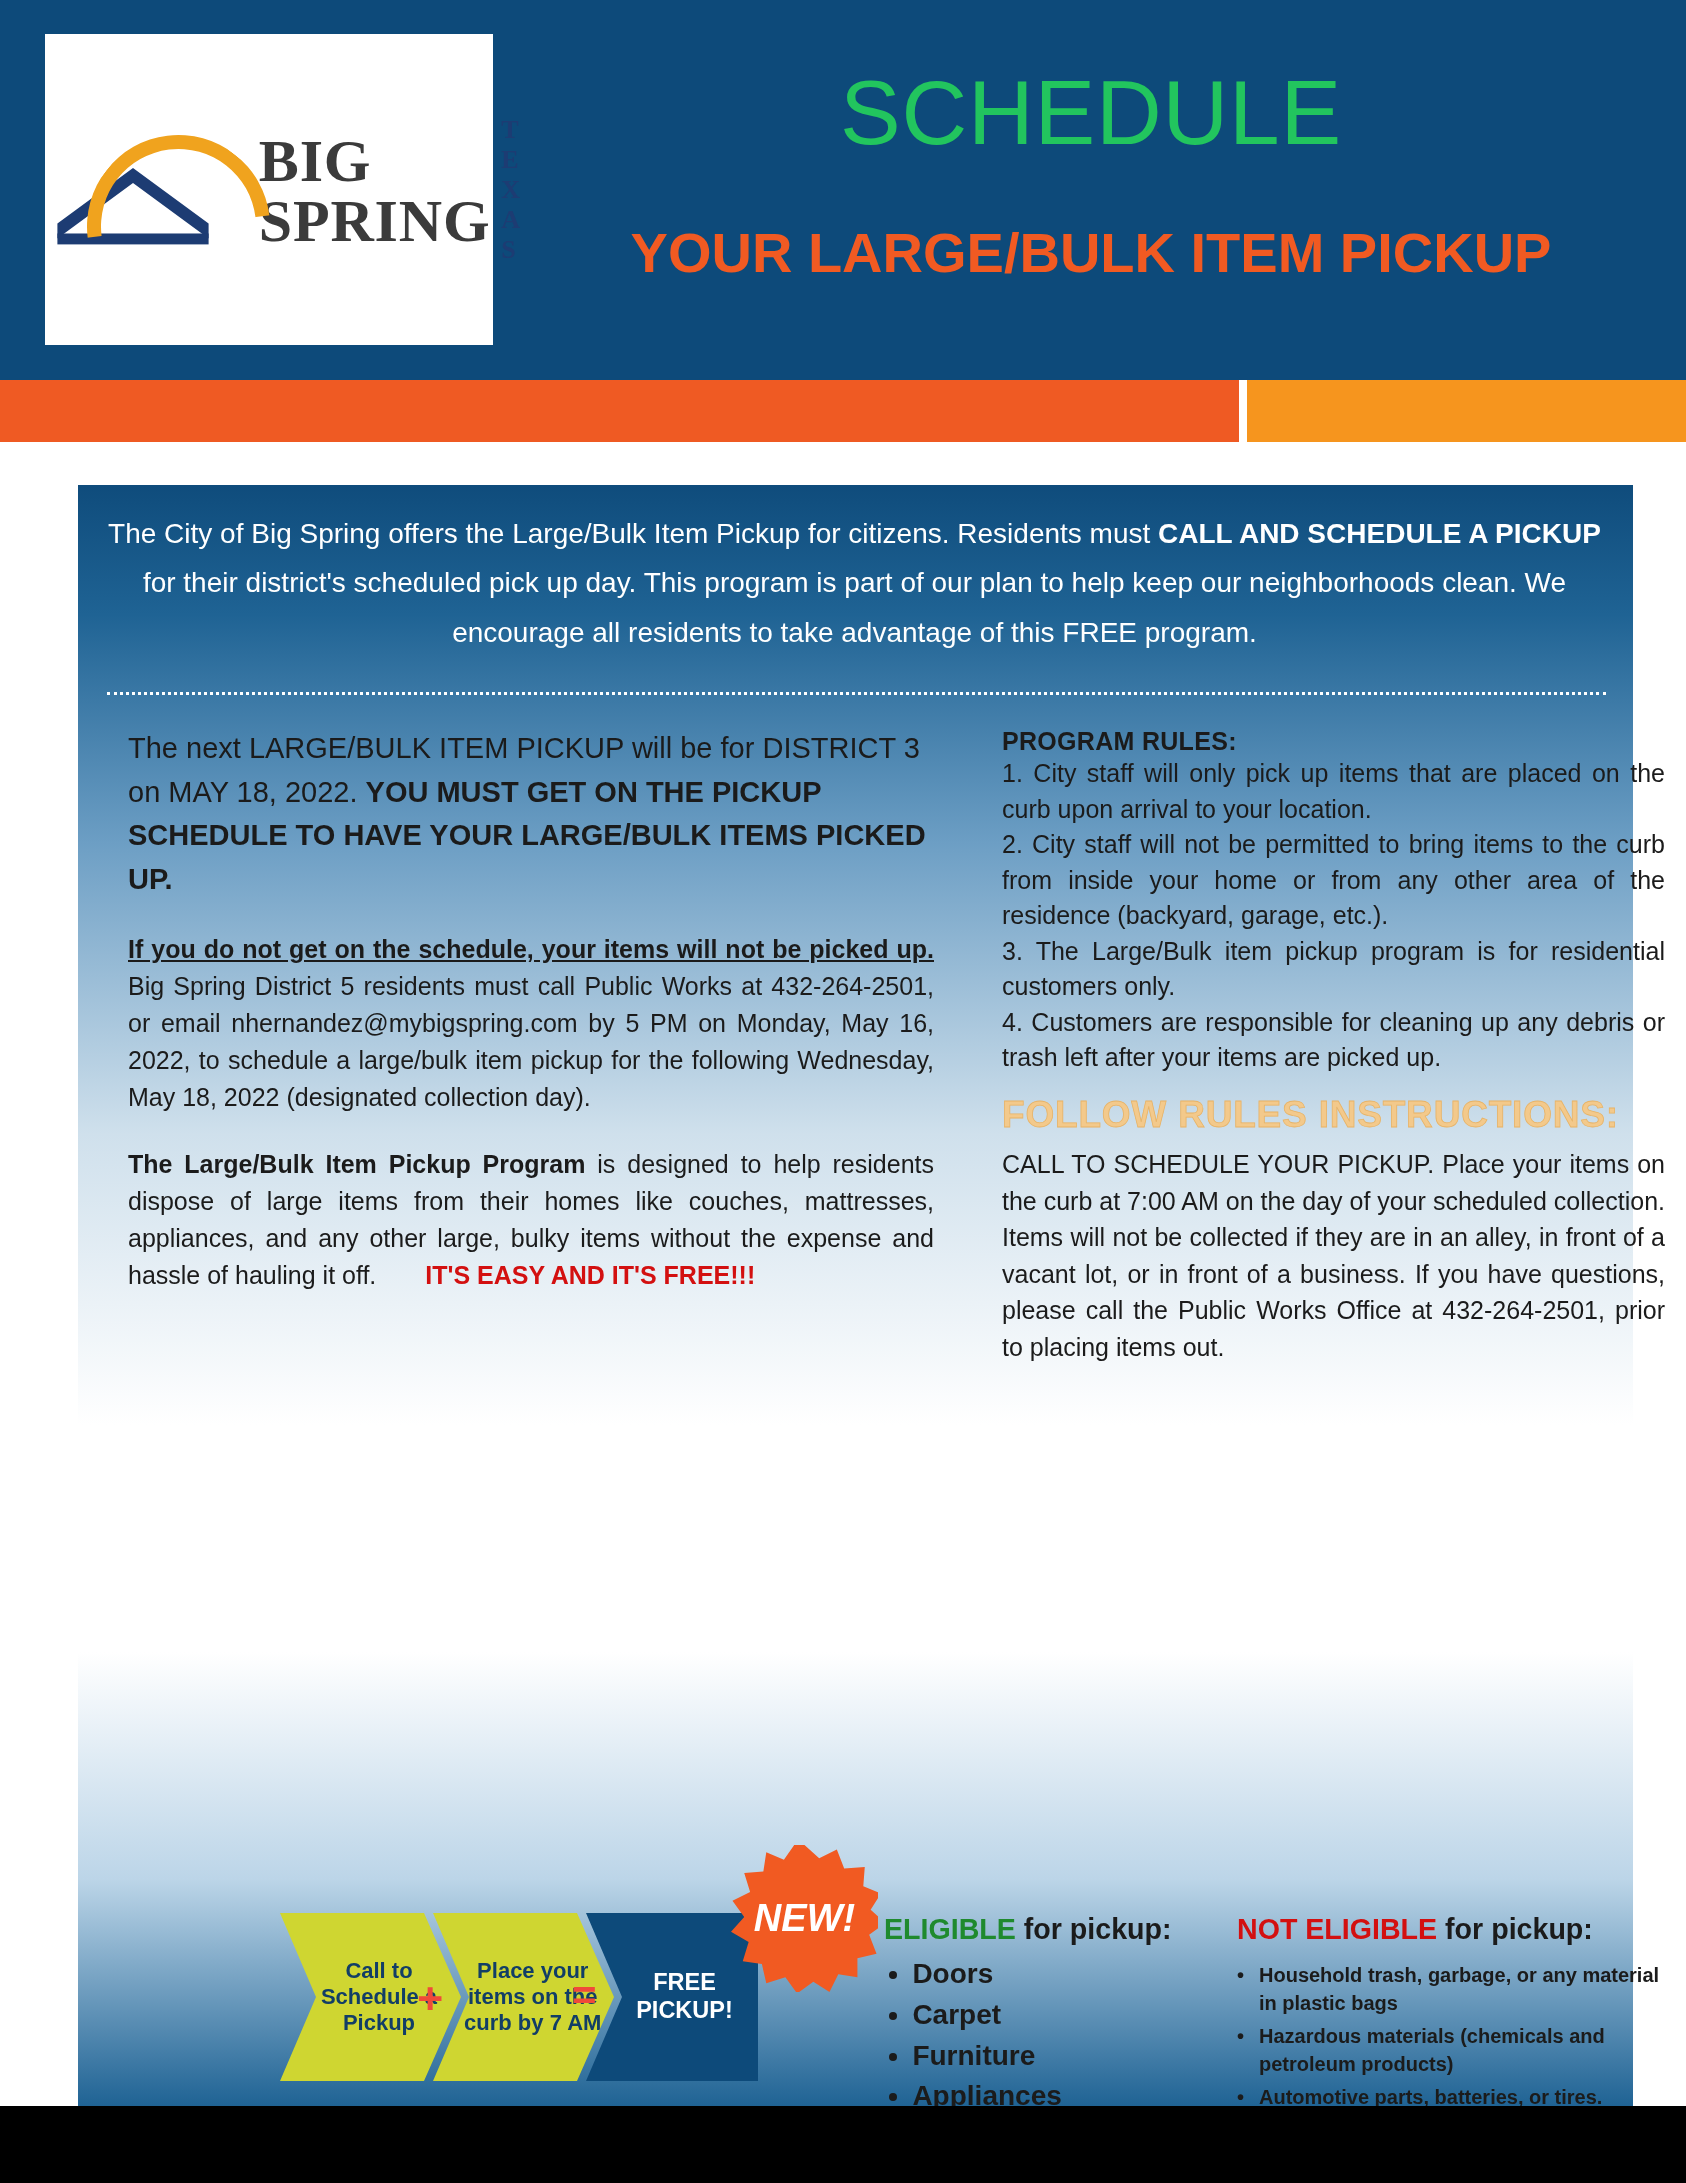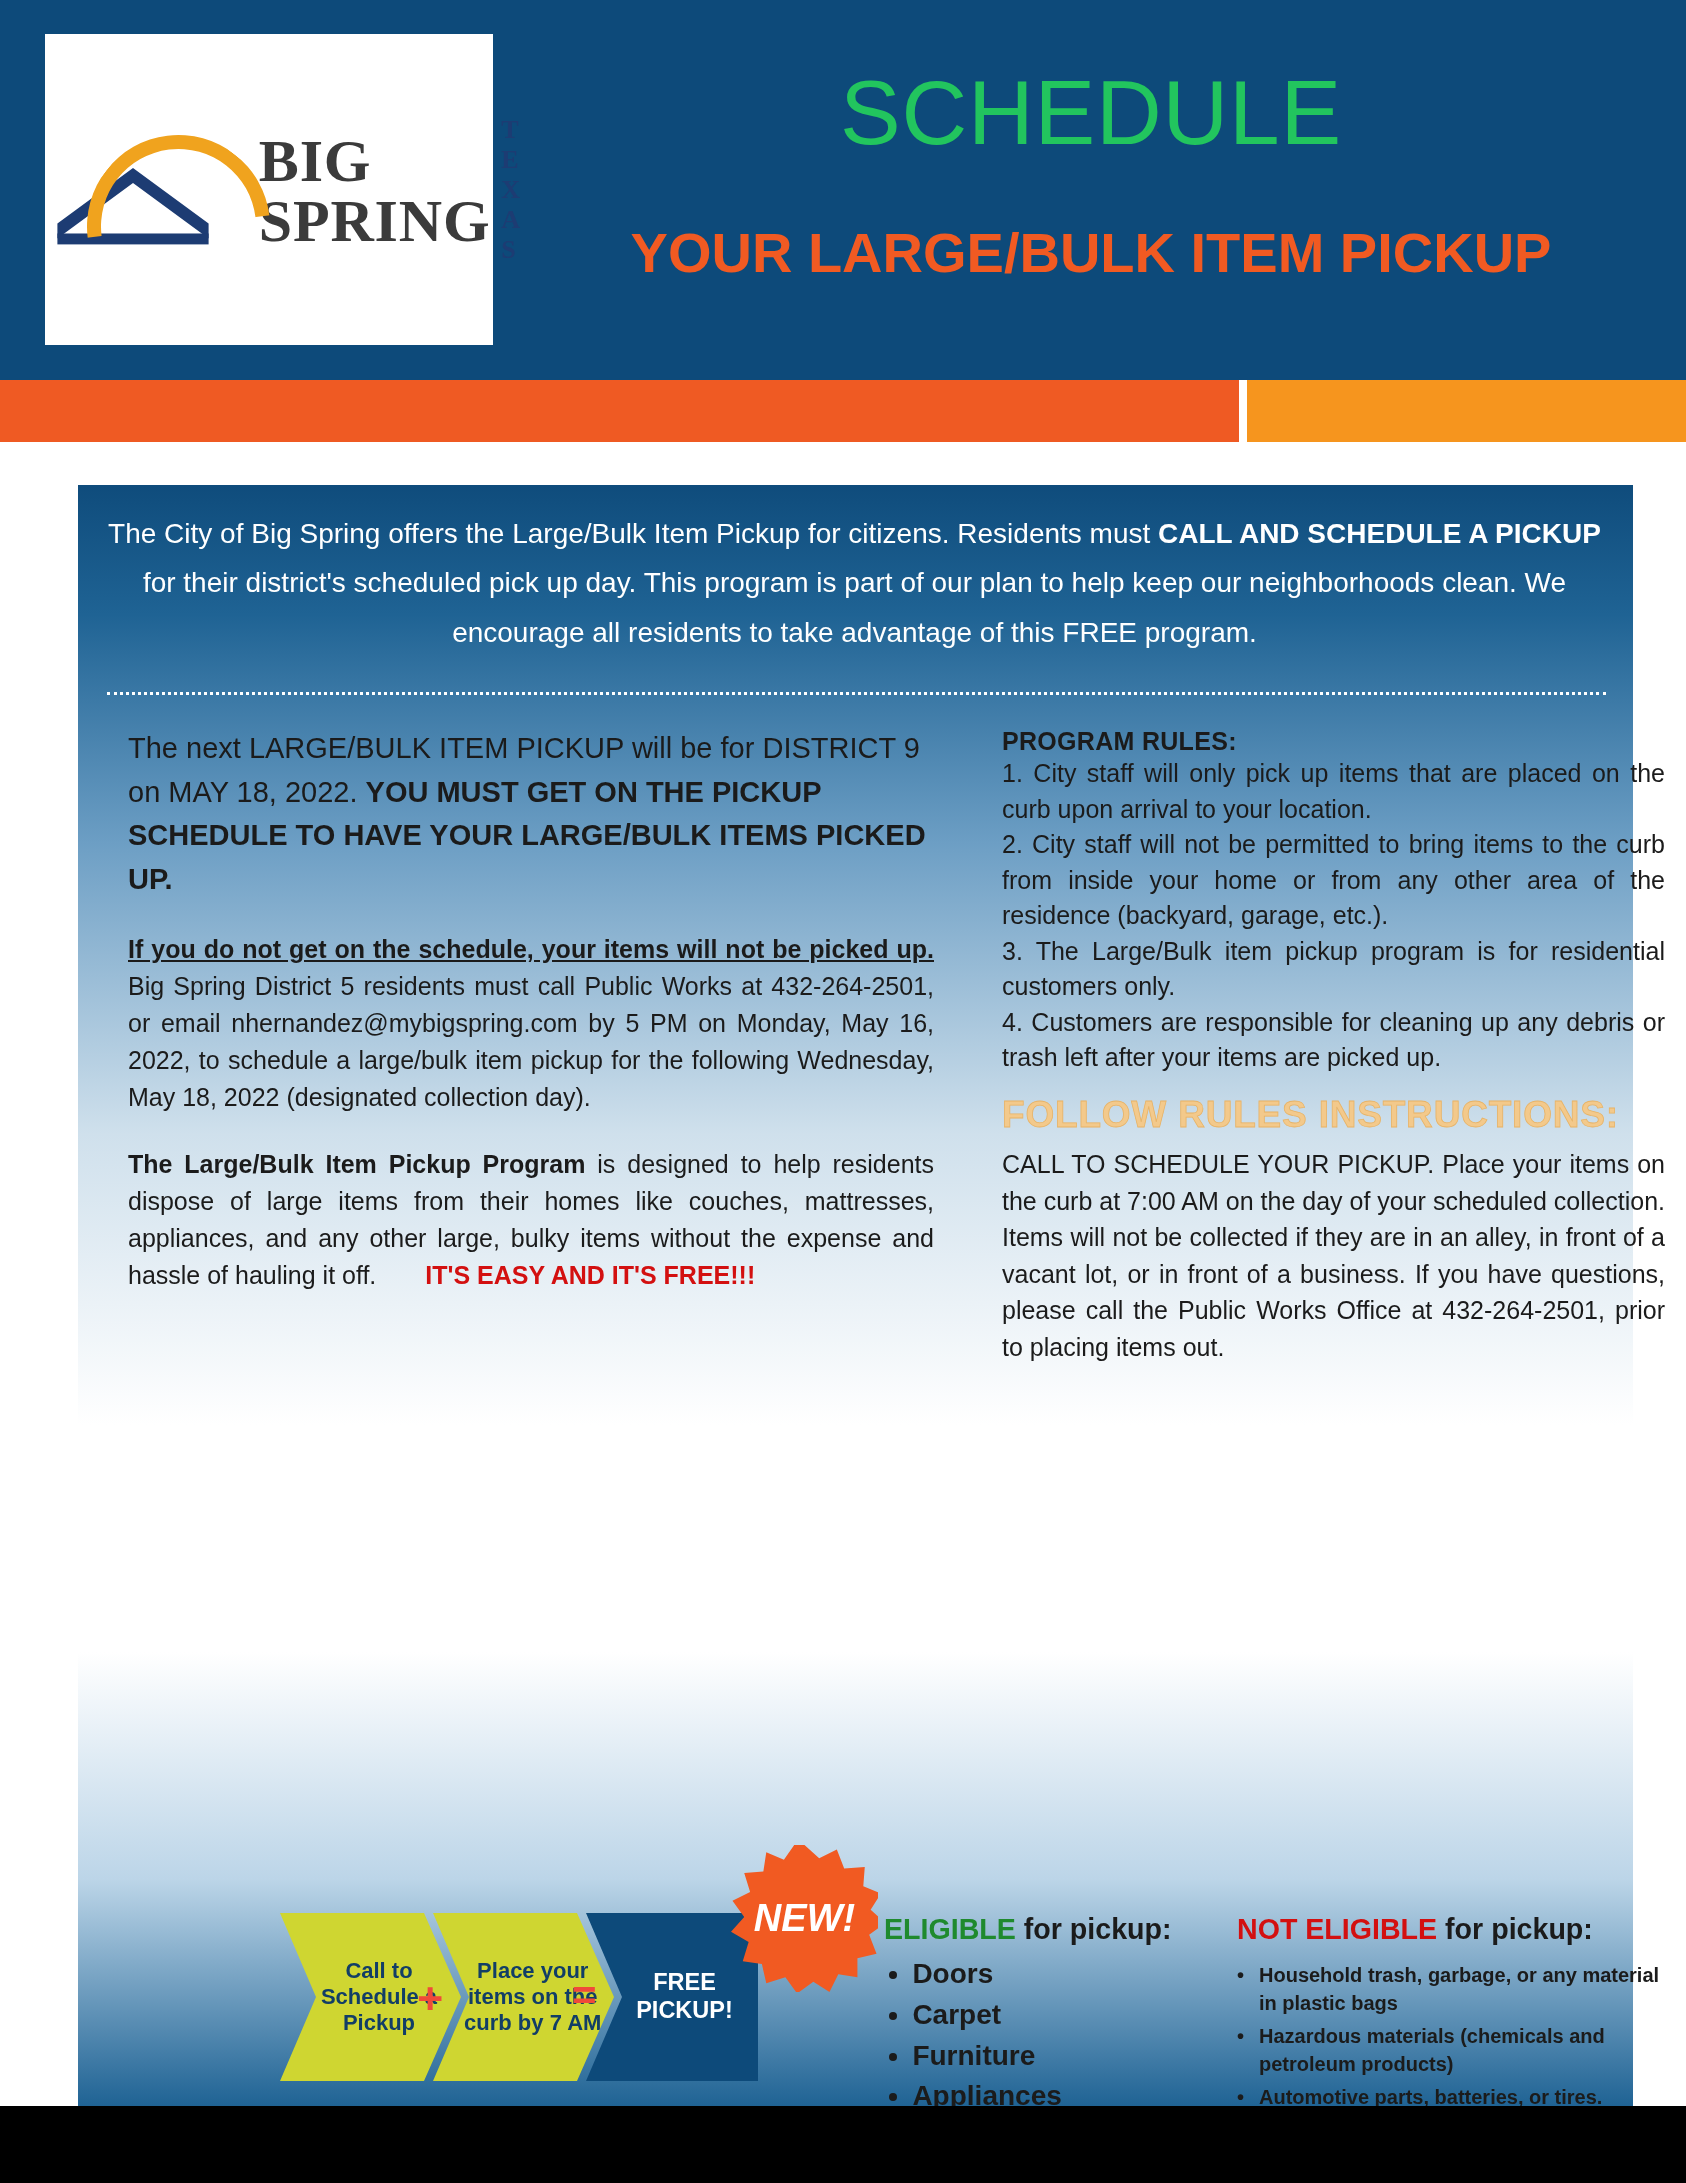--- a/index.html
+++ b/index.html
@@ -167,21 +167,21 @@
   <div class="panel">
 
     <div class="intro">
       <span>The City of Big Spring offers the Large/Bulk Item Pickup for citizens.  Residents must </span><b>CALL AND SCHEDULE A PICKUP</b><span> for their district's scheduled pick up day.  This program is part of our plan to help keep our neighborhoods clean.  We encourage all residents to take advantage of this FREE program.</span>
     </div>
 
     <div class="dots"></div>
 
     <div class="col-left">
       <div class="lead">
-        <span>The next  LARGE/BULK  ITEM  PICKUP will be for DISTRICT 9 on MAY 18, 2022.  </span><b>YOU MUST GET ON THE PICKUP SCHEDULE TO HAVE YOUR LARGE/BULK ITEMS PICKED UP.</b>
+        <span>The next  LARGE/BULK  ITEM  PICKUP will be for DISTRICT 3 on MAY 18, 2022.  </span><b>YOU MUST GET ON THE PICKUP SCHEDULE TO HAVE YOUR LARGE/BULK ITEMS PICKED UP.</b>
       </div>
 
       <div class="para">
         <u>If you do not get on the schedule, your items will not be picked up.</u><span>  Big Spring District 5 residents must call Public Works at 432-264-2501, or email nhernandez@mybigspring.com by 5 PM on Monday, May 16, 2022, to schedule a large/bulk item pickup for the following Wednesday, May 18, 2022 (designated collection day).</span>
       </div>
 
       <div class="para">
         <b>The Large/Bulk Item Pickup Program</b><span> is designed to help residents dispose of large items from their homes like couches, mattresses, appliances, and any other large, bulky items without the expense and hassle of hauling it off. </span><span class="red">IT'S EASY AND IT'S FREE!!!</span>
       </div>
     </div>

